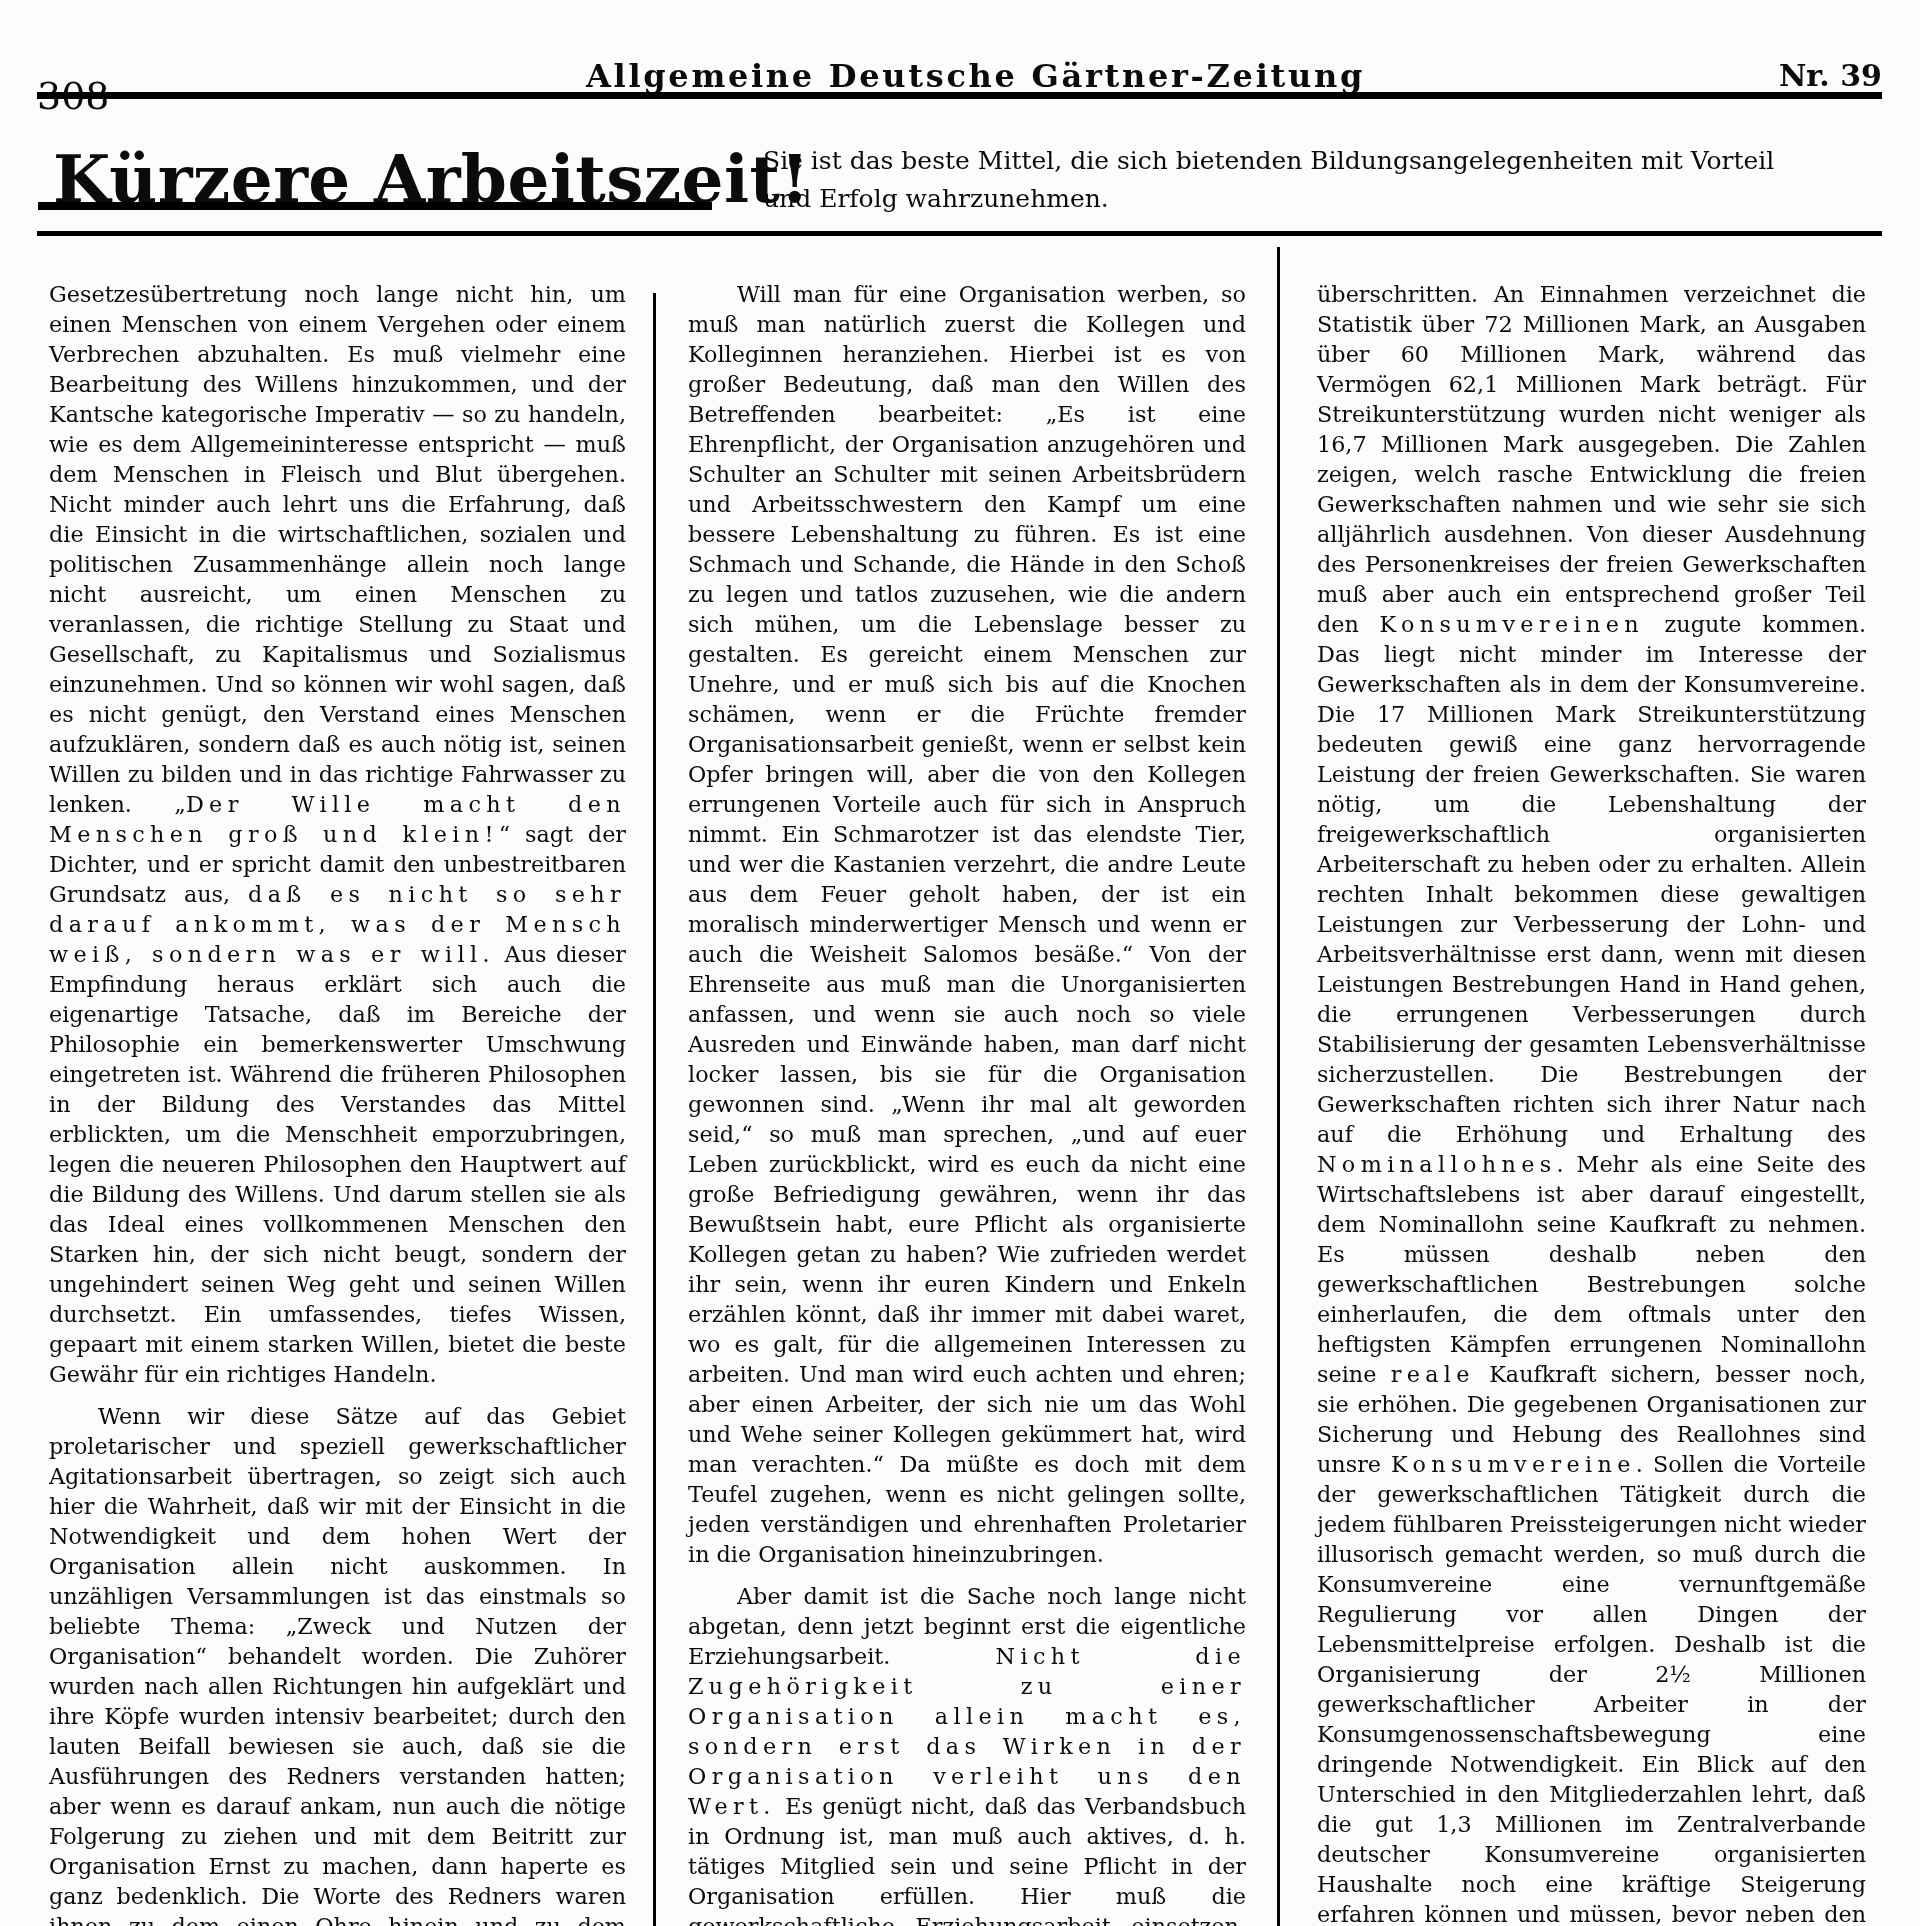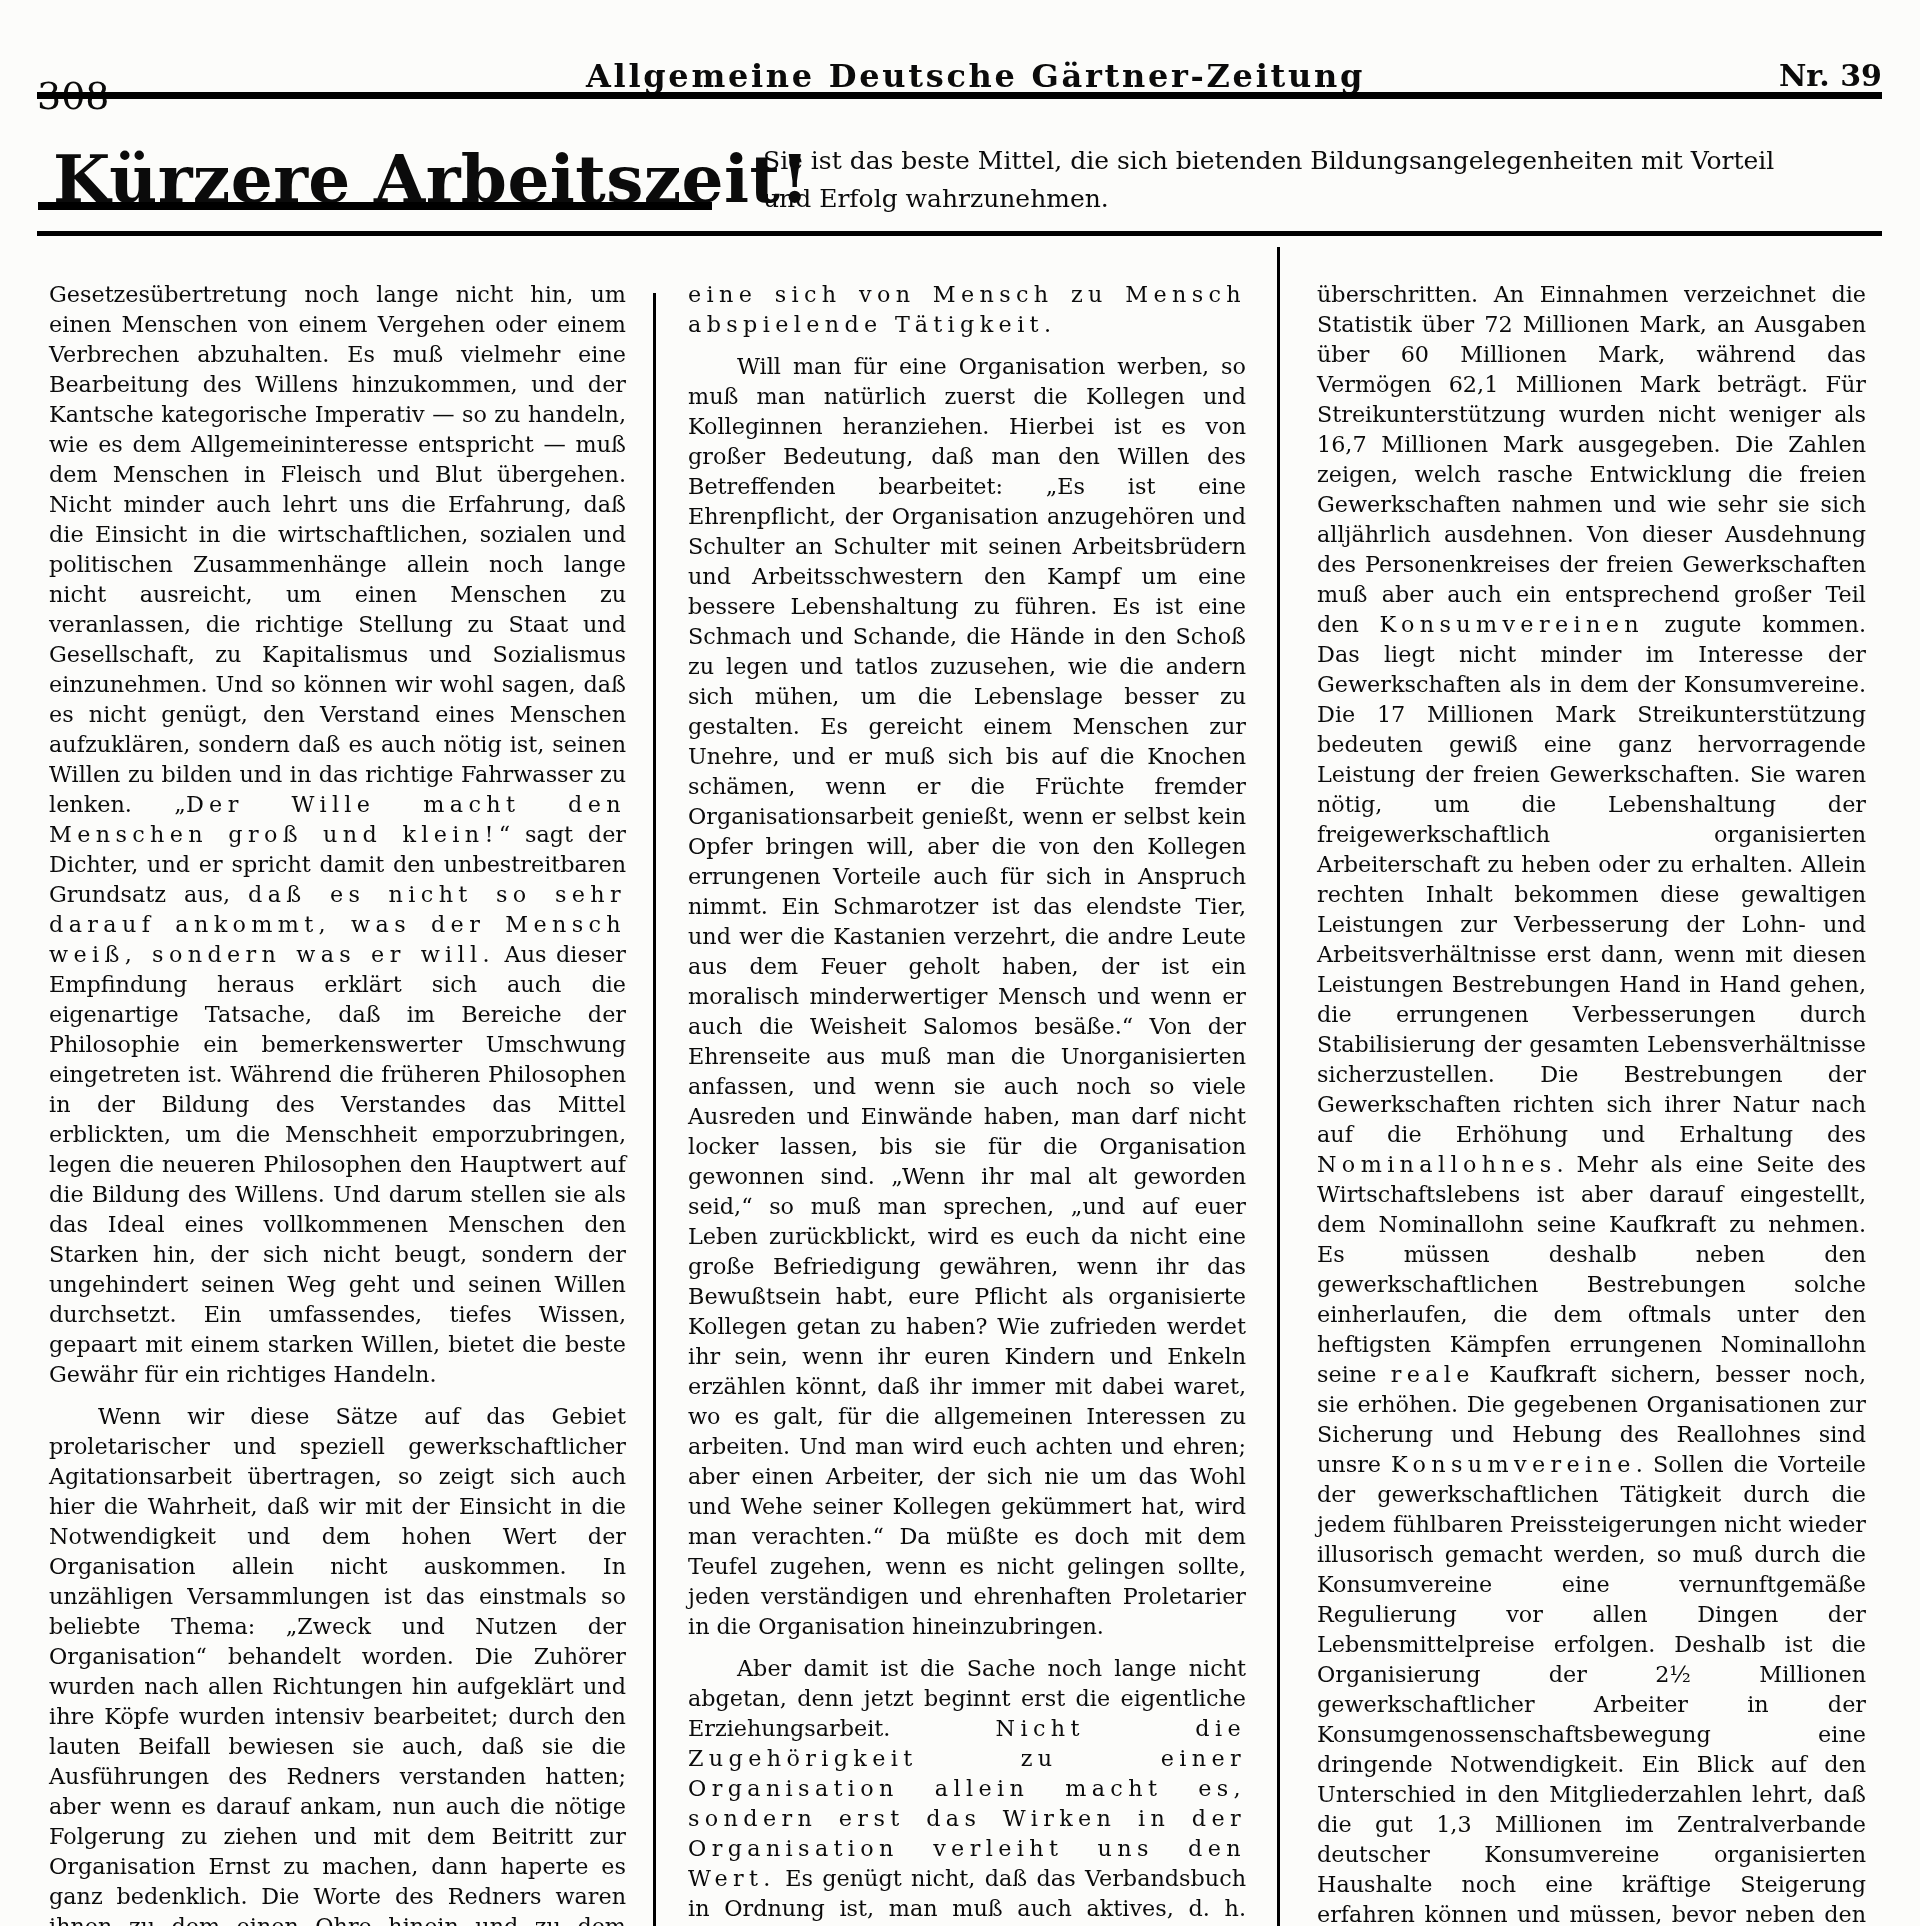--- a/index.html
+++ b/index.html
@@ -88,21 +88,20 @@
   <div class="headline-subtitle">Sie ist das beste Mittel, die sich bietenden Bildungsangelegenheiten mit Vorteil
 und Erfolg wahrzunehmen.</div>
   <div class="rule-mid"></div>
 
   <section class="col col-1">
       <p class="body-paragraph"><span>Gesetzesübertretung noch lange nicht hin, um einen Menschen von einem Vergehen oder einem Verbrechen abzuhalten. Es muß vielmehr eine Bearbeitung des Willens hinzukommen, und der Kantsche kategorische Imperativ — so zu handeln, wie es dem Allgemeininteresse entspricht — muß dem Menschen in Fleisch und Blut übergehen. Nicht minder auch lehrt uns die Erfahrung, daß die Einsicht in die wirtschaftlichen, sozialen und politischen Zusammenhänge allein noch lange nicht ausreicht, um einen Menschen zu veranlassen, die richtige Stellung zu Staat und Gesellschaft, zu Kapitalismus und Sozialismus einzunehmen. Und so können wir wohl sagen, daß es nicht genügt, den Verstand eines Menschen aufzuklären, sondern daß es auch nötig ist, seinen Willen zu bilden und in das richtige Fahrwasser zu lenken. „</span><span class="spaced">Der Wille macht den Menschen groß und klein!</span><span>“ sagt der Dichter, und er spricht damit den unbestreitbaren Grundsatz aus, </span><span class="spaced">daß es nicht so sehr darauf ankommt, was der Mensch weiß, sondern was er will.</span><span> Aus dieser Empfindung heraus erklärt sich auch die eigenartige Tatsache, daß im Bereiche der Philosophie ein bemerkenswerter Umschwung eingetreten ist. Während die früheren Philosophen in der Bildung des Verstandes das Mittel erblickten, um die Menschheit emporzubringen, legen die neueren Philosophen den Hauptwert auf die Bildung des Willens. Und darum stellen sie als das Ideal eines vollkommenen Menschen den Starken hin, der sich nicht beugt, sondern der ungehindert seinen Weg geht und seinen Willen durchsetzt. Ein umfassendes, tiefes Wissen, gepaart mit einem starken Willen, bietet die beste Gewähr für ein richtiges Handeln.</span></p>
       <p class="body-paragraph indented"><span>Wenn wir diese Sätze auf das Gebiet proletarischer und speziell gewerkschaftlicher Agitationsarbeit übertragen, so zeigt sich auch hier die Wahrheit, daß wir mit der Einsicht in die Notwendigkeit und dem hohen Wert der Organisation allein nicht auskommen. In unzähligen Versammlungen ist das einstmals so beliebte Thema: „Zweck und Nutzen der Organisation“ behandelt worden. Die Zuhörer wurden nach allen Richtungen hin aufgeklärt und ihre Köpfe wurden intensiv bearbeitet; durch den lauten Beifall bewiesen sie auch, daß sie die Ausführungen des Redners verstanden hatten; aber wenn es darauf ankam, nun auch die nötige Folgerung zu ziehen und mit dem Beitritt zur Organisation Ernst zu machen, dann haperte es ganz bedenklich. Die Worte des Redners waren ihnen zu dem einen Ohre hinein und zu dem andern Ohre herausgegangen, und dann waren sie in leerer Luft verhallt. Diese Erfahrungstatsache gab zu denken, und die Folge davon war, daß an die Stelle der großen öffentlichen Aufklärungsversammlungen die agitatorische Kleinarbeit, die Agitation von Person zu Person, getreten ist. Unsre größten Erfolge verdanken wir unstreitig der Haus- und Werkstattagitation; die öffentlichen Versammlungen werden immer mehr zu einem dekorativen Beiwerk. Die Unterhaltungen der Kollegen und Kolleginnen in den Arbeitspausen, auf dem Wege ins Geschäft und vom Geschäft, in den Familien und am Biertisch wirken unstreitig mehr als manche große Veranstaltung. Und dies erklärt sich daraus, daß sich die Menschen in kleineren Kreisen leichter und erfolgreicher erziehen lassen als in großen Versammlungen. Das weiß ja jeder Pädagoge, daß die Darbietung von Wissen und Kenntnissen ganz anders vorgenommen werden kann als die Bildung des Willens. Die </span></p>
     </section>
   <div class="vrule vrule-1"></div>
   <section class="col col-2">
-      <p class="body-paragraph"><span class="spaced">eine sich von Mensch zu Mensch abspielende Tätigkeit.</span></p>
       <p class="body-paragraph indented"><span>Will man für eine Organisation werben, so muß man natürlich zuerst die Kollegen und Kolleginnen heranziehen. Hierbei ist es von großer Bedeutung, daß man den Willen des Betreffenden bearbeitet: „Es ist eine Ehrenpflicht, der Organisation anzugehören und Schulter an Schulter mit seinen Arbeitsbrüdern und Arbeitsschwestern den Kampf um eine bessere Lebenshaltung zu führen. Es ist eine Schmach und Schande, die Hände in den Schoß zu legen und tatlos zuzusehen, wie die andern sich mühen, um die Lebenslage besser zu gestalten. Es gereicht einem Menschen zur Unehre, und er muß sich bis auf die Knochen schämen, wenn er die Früchte fremder Organisationsarbeit genießt, wenn er selbst kein Opfer bringen will, aber die von den Kollegen errungenen Vorteile auch für sich in Anspruch nimmt. Ein Schmarotzer ist das elendste Tier, und wer die Kastanien verzehrt, die andre Leute aus dem Feuer geholt haben, der ist ein moralisch minderwertiger Mensch und wenn er auch die Weisheit Salomos besäße.“ Von der Ehrenseite aus muß man die Unorganisierten anfassen, und wenn sie auch noch so viele Ausreden und Einwände haben, man darf nicht locker lassen, bis sie für die Organisation gewonnen sind. „Wenn ihr mal alt geworden seid,“ so muß man sprechen, „und auf euer Leben zurückblickt, wird es euch da nicht eine große Befriedigung gewähren, wenn ihr das Bewußtsein habt, eure Pflicht als organisierte Kollegen getan zu haben? Wie zufrieden werdet ihr sein, wenn ihr euren Kindern und Enkeln erzählen könnt, daß ihr immer mit dabei waret, wo es galt, für die allgemeinen Interessen zu arbeiten. Und man wird euch achten und ehren; aber einen Arbeiter, der sich nie um das Wohl und Wehe seiner Kollegen gekümmert hat, wird man verachten.“ Da müßte es doch mit dem Teufel zugehen, wenn es nicht gelingen sollte, jeden verständigen und ehrenhaften Proletarier in die Organisation hineinzubringen.</span></p>
       <p class="body-paragraph indented"><span>Aber damit ist die Sache noch lange nicht abgetan, denn jetzt beginnt erst die eigentliche Erziehungsarbeit. </span><span class="spaced">Nicht die Zugehörigkeit zu einer Organisation allein macht es, sondern erst das Wirken in der Organisation verleiht uns den Wert.</span><span> Es genügt nicht, daß das Verbandsbuch in Ordnung ist, man muß auch aktives, d. h. tätiges Mitglied sein und seine Pflicht in der Organisation erfüllen. Hier muß die gewerkschaftliche Erziehungsarbeit einsetzen. Die organisierten Massen, die Träger des Klassenkampfes, müssen erzogen werden zur </span></p>
     </section>
   <div class="vrule vrule-2"></div>
   <section class="col col-3">
       <p class="body-paragraph"><span>überschritten. An Einnahmen verzeichnet die Statistik über 72 Millionen Mark, an Ausgaben über 60 Millionen Mark, während das Vermögen 62,1 Millionen Mark beträgt. Für Streikunterstützung wurden nicht weniger als 16,7 Millionen Mark ausgegeben. Die Zahlen zeigen, welch rasche Entwicklung die freien Gewerkschaften nahmen und wie sehr sie sich alljährlich ausdehnen. Von dieser Ausdehnung des Personenkreises der freien Gewerkschaften muß aber auch ein entsprechend großer Teil den </span><span class="spaced">Konsumvereinen</span><span> zugute kommen. Das liegt nicht minder im Interesse der Gewerkschaften als in dem der Konsumvereine. Die 17 Millionen Mark Streikunterstützung bedeuten gewiß eine ganz hervorragende Leistung der freien Gewerkschaften. Sie waren nötig, um die Lebenshaltung der freigewerkschaftlich organisierten Arbeiterschaft zu heben oder zu erhalten. Allein rechten Inhalt bekommen diese gewaltigen Leistungen zur Verbesserung der Lohn- und Arbeitsverhältnisse erst dann, wenn mit diesen Leistungen Bestrebungen Hand in Hand gehen, die errungenen Verbesserungen durch Stabilisierung der gesamten Lebensverhältnisse sicherzustellen. Die Bestrebungen der Gewerkschaften richten sich ihrer Natur nach auf die Erhöhung und Erhaltung des </span><span class="spaced">Nominallohnes</span><span>. Mehr als eine Seite des Wirtschaftslebens ist aber darauf eingestellt, dem Nominallohn seine Kaufkraft zu nehmen. Es müssen deshalb neben den gewerkschaftlichen Bestrebungen solche einherlaufen, die dem oftmals unter den heftigsten Kämpfen errungenen Nominallohn seine </span><span class="spaced">reale</span><span> Kaufkraft sichern, besser noch, sie erhöhen. Die gegebenen Organisationen zur Sicherung und Hebung des Reallohnes sind unsre </span><span class="spaced">Konsumvereine</span><span>. Sollen die Vorteile der gewerkschaftlichen Tätigkeit durch die jedem fühlbaren Preissteigerungen nicht wieder illusorisch gemacht werden, so muß durch die Konsumvereine eine vernunftgemäße Regulierung vor allen Dingen der Lebensmittelpreise erfolgen. Deshalb ist die Organisierung der 2½ Millionen gewerkschaftlicher Arbeiter in der Konsumgenossenschaftsbewegung eine dringende Notwendigkeit. Ein Blick auf den Unterschied in den Mitgliederzahlen lehrt, daß die gut 1,3 Millionen im Zentralverbande deutscher Konsumvereine organisierten Haushalte noch eine kräftige Steigerung erfahren können und müssen, bevor neben den gewaltigen gewerkschaftlichen Organisationen die Konsumentenorganisation als wirtschaftlich gleichbedeutend einhergehen kann. Die Erhöhung und Sicherung des Reallohnes durch die genossenschaftlichen Organisationen der Arbeiter ist nicht der einzige Vorteil, den die Gewerkschaften davon haben, daß ihre Mitglieder sich genossenschaftlich organisieren. Die konsumgenossenschaftlichen Organisationen besitzen heute schon eigne Produktivbetriebe von zumteil gewaltiger Ausdehnung. Der direkte Einfluß der organisierten Konsumenten auf die Lohn- und Arbeitsverhältnisse in der Eigenproduktion geht Hand in Hand mit dem Einfluß auf die Arbeitsbedingungen im allgemeinen. Niemand vermag zu bestreiten, daß auch schon heute die Arbeitsverhältnisse großer Teile der privatkapitalistischen Produktion, sofern sie für den genossenschaftlichen Bedarf arbeiten, der Kontrolle der genossenschaftlichen Organisation unterstehen. Die organisierten Konsumenten besitzen im Verein mit den gewerkschaftlichen Organisationen schon heute weitreichende Machtmittel, um gute Arbeitsbedingungen dort zu erzielen, unter Umständen auch zu erzwingen, wo sie freiwillig nicht gewährt werden. Der Gesamtumsatz von einer halben Milliarde Mark, über den die Konsumvereine, soweit sie im Zentralverbande deutscher Konsumvereine organisiert sind, im Jahre 1911 verfügten, bedeutet ein Stück wirtschaftlicher Macht, das grade bei der Feststellung der Lohn- und Arbeitsbedingungen in der Herstellung dieser gewaltigen Menge von Lebensgütern in die Wagschale geworfen werden kann. Je inniger die Verbindung zwischen Konsumenten- und gewerkschaftlicher Organisation zur Heranziehung neuer Glieder ist, je größer werden die Erfolge sein, wenn es sich darum handelt, Lohn- und Arbeitsverhältnisse im Sinne vernünftiger Aufwärtsentwicklung zu beeinflussen. Diese Wahrheit sahen auch verschiedene Gewerkschaftskongresse und die Generalversammlungen einer großen Zahl von Gewerkschaften ein, als sie Beschlüsse faßten, die den gewerkschaftlich Organisierten die Förderung der genossenschaftlichen Organisation empfahlen. Wenn von diesen Beschlüssen überall der rechte</span></p>
     </section>
 
 </div>
 

